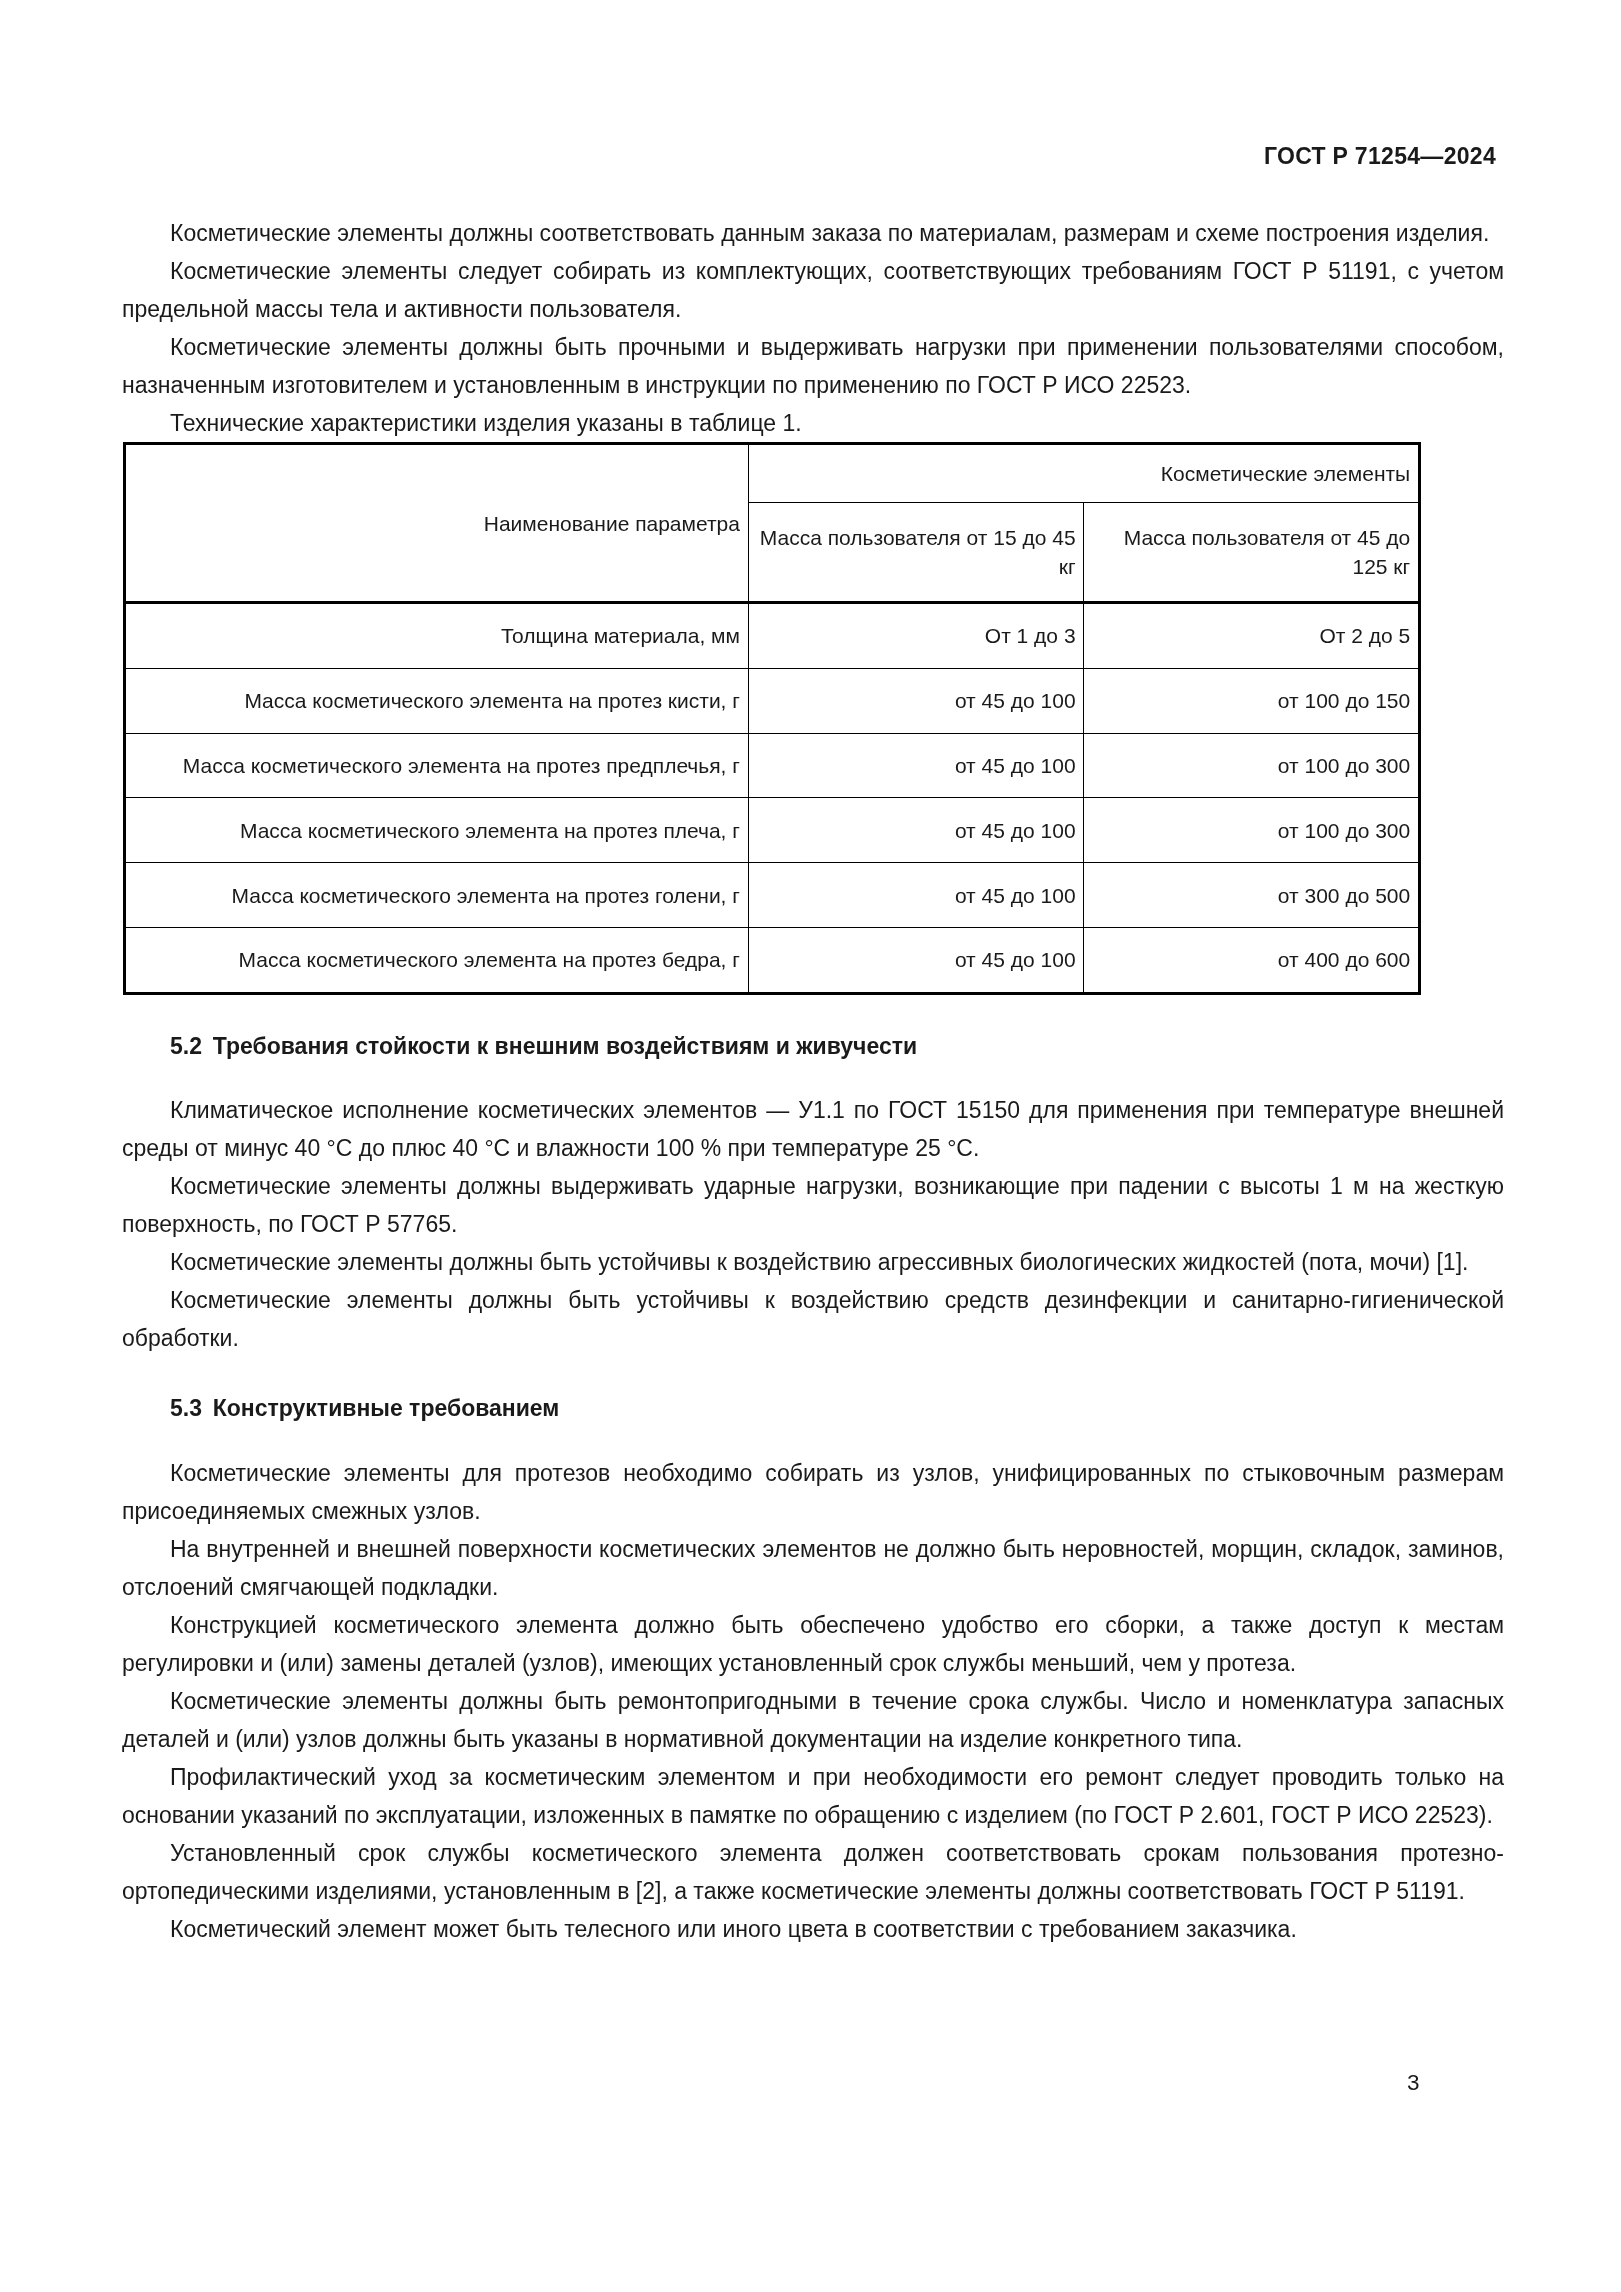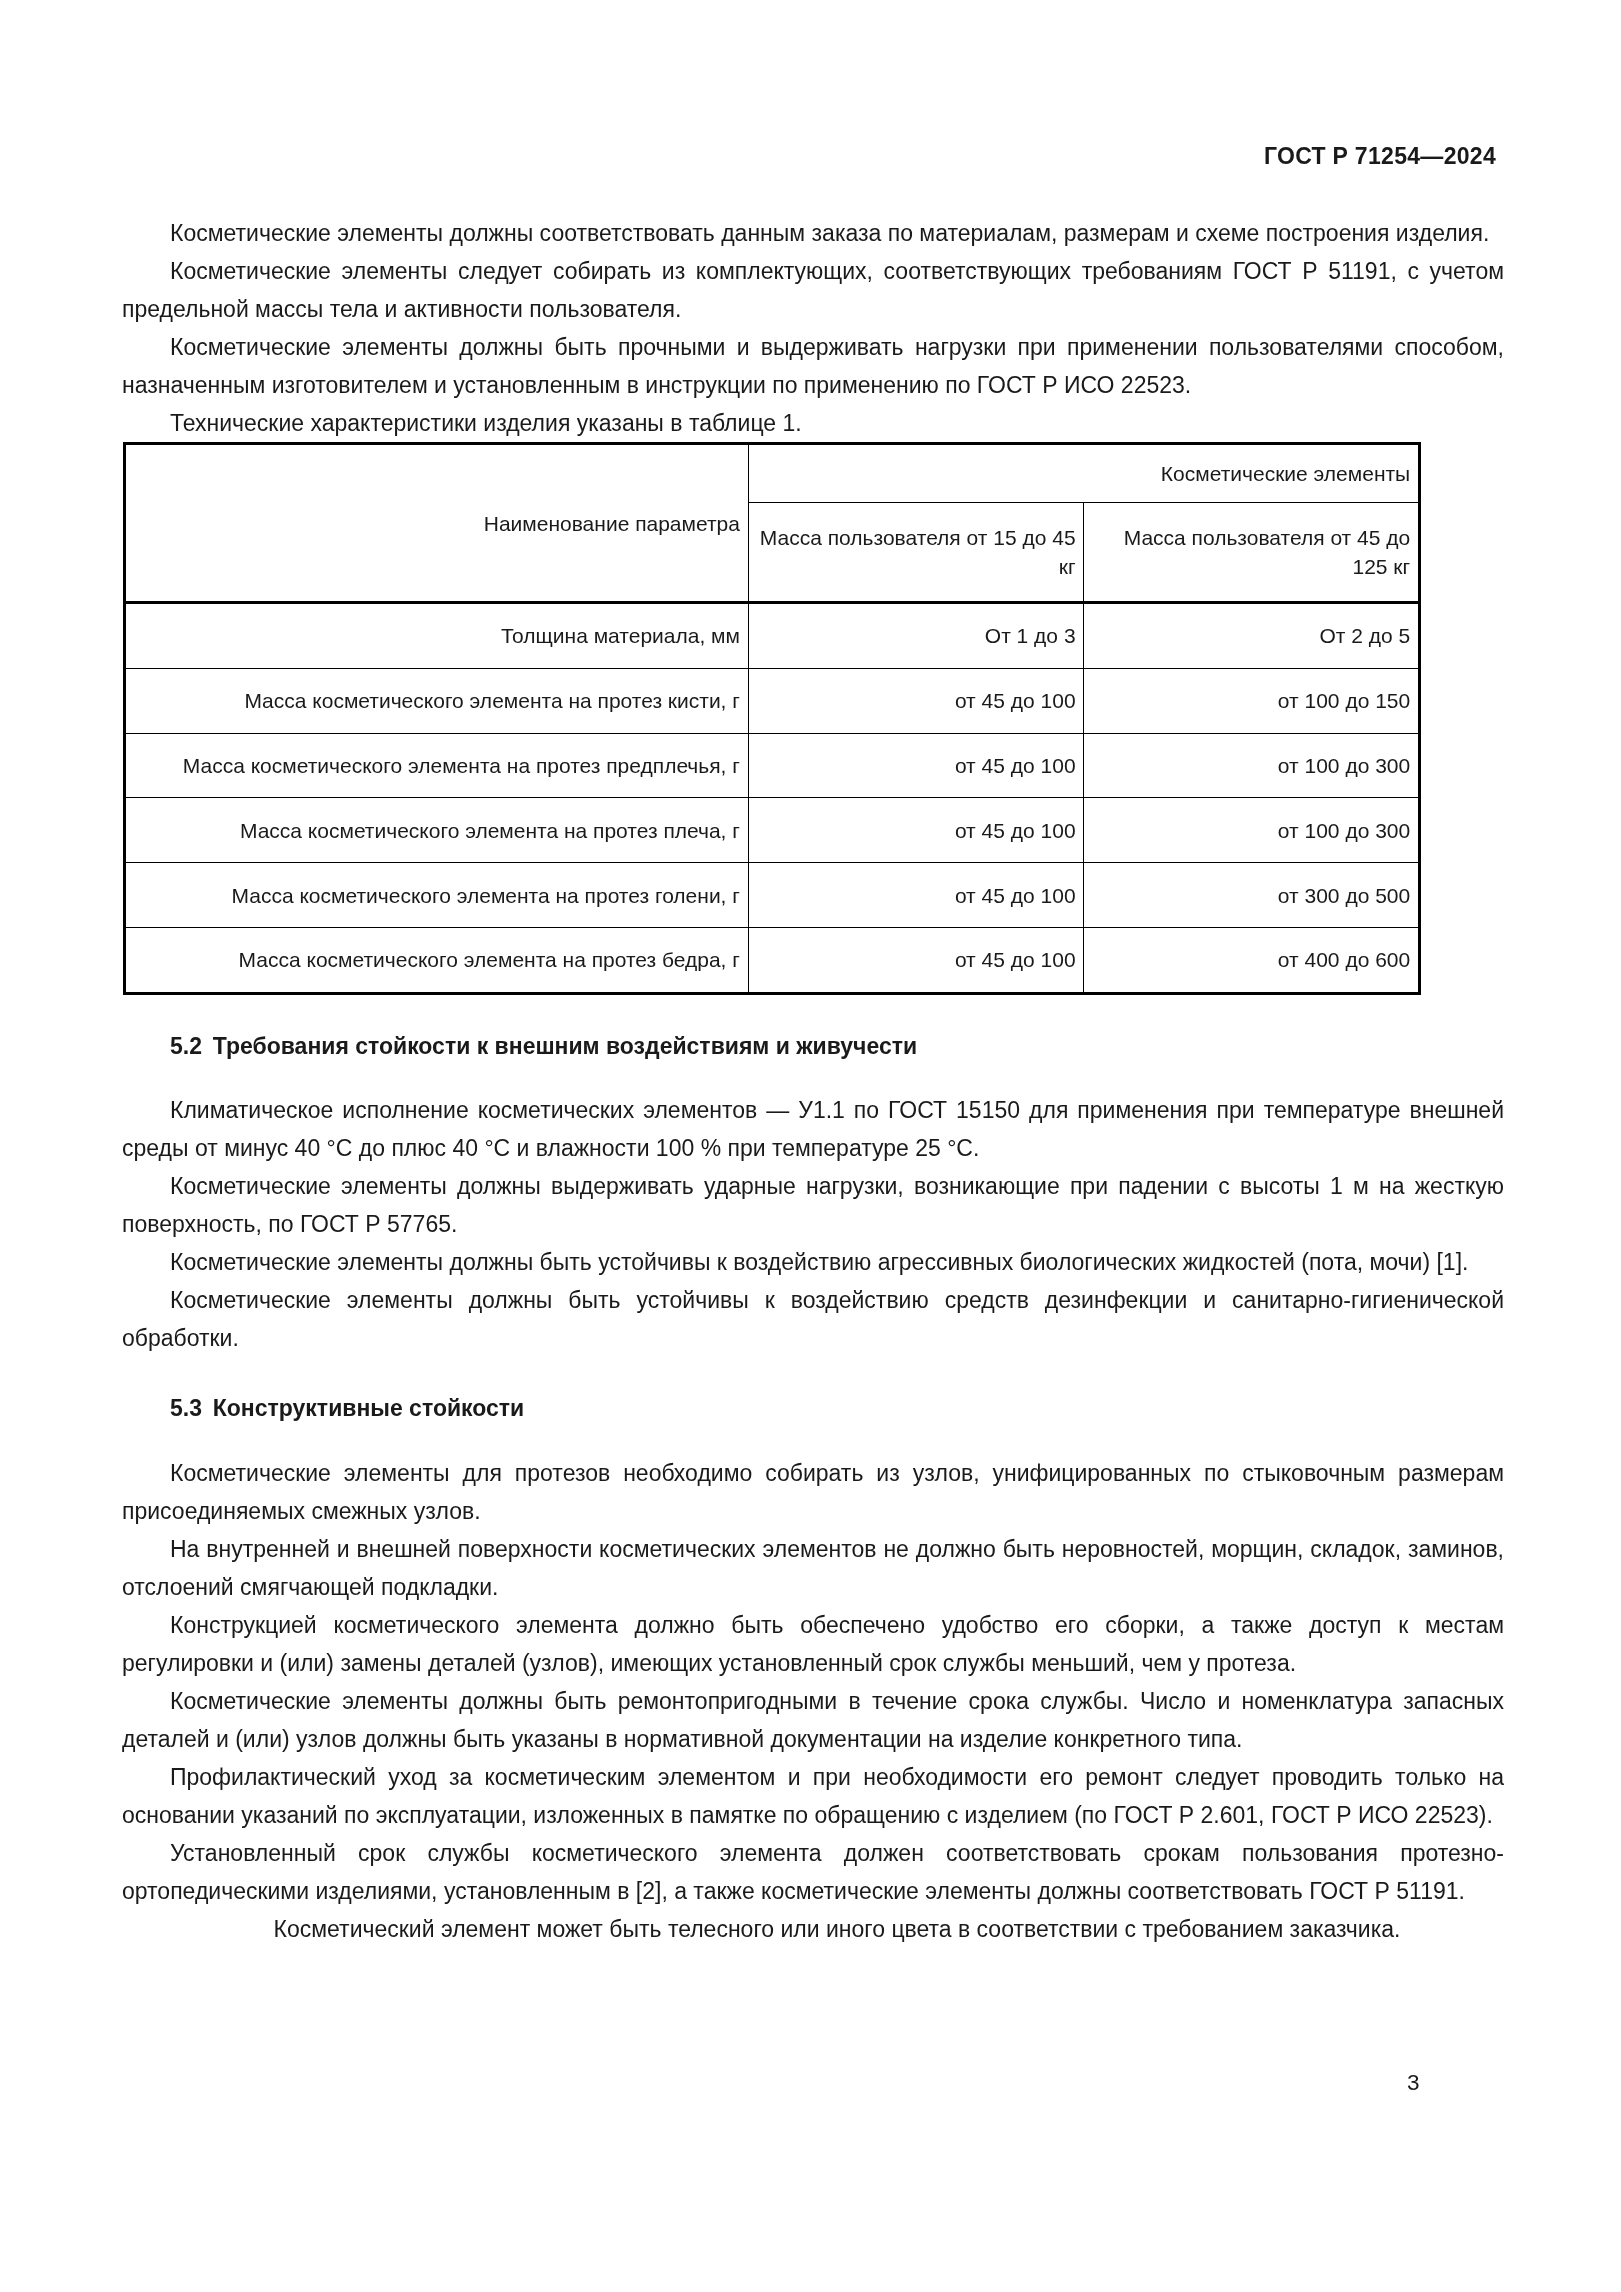--- a/index.html
+++ b/index.html
@@ -46,21 +46,21 @@
   p.body-par {
     margin: 0;
     font-size: 23px;
     line-height: 38px;
     text-align: justify;
     text-indent: 48px;
     word-spacing: 0px;
     hyphens: manual;
   }
   p.body-par:last-child {
-    text-align: center;
+    text-align: left;
   }
 
   
   .table-caption {
     margin-top: 32px;
     margin-bottom: 13.7px;
     font-size: 22px;
     letter-spacing: 3.1px;
     white-space: nowrap;
   }
@@ -192,21 +192,21 @@
     </h3>
     <div class="gap-after-h"></div>
 
     <p class="body-par">Климатическое исполнение косметических элементов — У1.1 по ГОСТ 15150 для применения при температуре внешней среды от минус 40 °С до плюс 40 °С и влажности 100 % при температуре 25 °С.</p>
     <p class="body-par">Косметические элементы должны выдерживать ударные нагрузки, возникающие при падении с высоты 1 м на жесткую поверхность, по ГОСТ Р 57765.</p>
     <p class="body-par">Косметические элементы должны быть устойчивы к воздействию агрессивных биологических жидкостей (пота, мочи) [1].</p>
     <p class="body-par">Косметические элементы должны быть устойчивы к воздействию средств дезинфекции и санитарно-гигиенической обработки.</p>
 
     <div class="gap-before-h"></div>
     <h3 class="section">
-      <span class="sec-num">5.3</span><span>Конструктивные стойкости</span>
+      <span class="sec-num">5.3</span><span>Конструктивные требованием</span>
     </h3>
     <div class="gap-after-h"></div>
 
     <p class="body-par">Косметические элементы для протезов необходимо собирать из узлов, унифицированных по стыковочным размерам присоединяемых смежных узлов.</p>
     <p class="body-par">На внутренней и внешней поверхности косметических элементов не должно быть неровностей, морщин, складок, заминов, отслоений смягчающей подкладки.</p>
     <p class="body-par">Конструкцией косметического элемента должно быть обеспечено удобство его сборки, а также доступ к местам регулировки и (или) замены деталей (узлов), имеющих установленный срок службы меньший, чем у протеза.</p>
     <p class="body-par">Косметические элементы должны быть ремонтопригодными в течение срока службы. Число и номенклатура запасных деталей и (или) узлов должны быть указаны в нормативной документации на изделие конкретного типа.</p>
     <p class="body-par">Профилактический уход за косметическим элементом и при необходимости его ремонт следует проводить только на основании указаний по эксплуатации, изложенных в памятке по обращению с изделием (по ГОСТ Р 2.601, ГОСТ Р ИСО 22523).</p>
     <p class="body-par">Установленный срок службы косметического элемента должен соответствовать срокам пользования протезно-ортопедическими изделиями, установленным в [2], а также косметические элементы должны соответствовать ГОСТ Р 51191.</p>
     <p class="body-par">Косметический  элемент может быть телесного или иного цвета в соответствии с требованием заказчика.</p>

